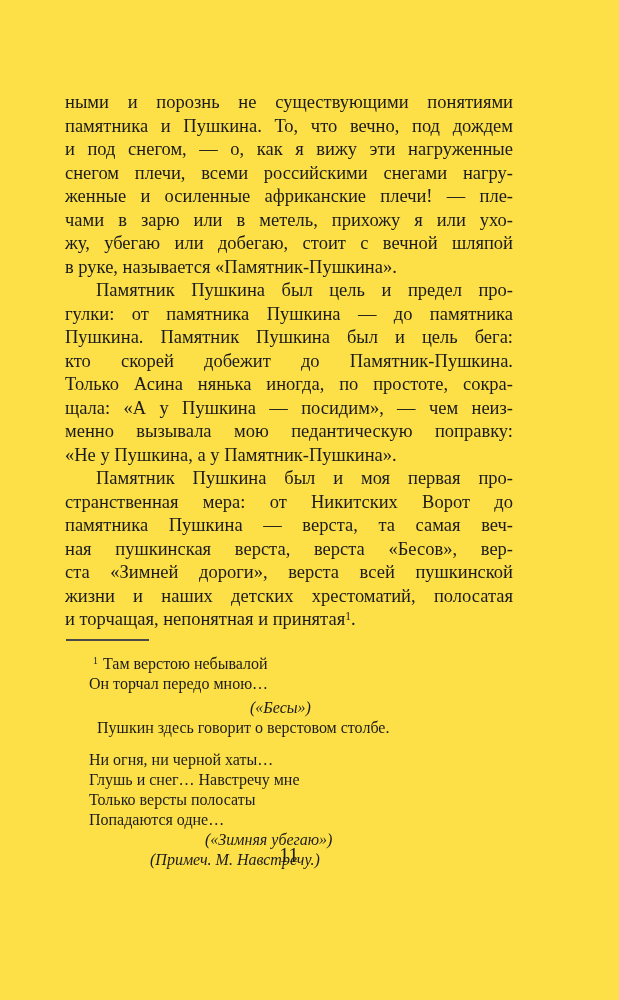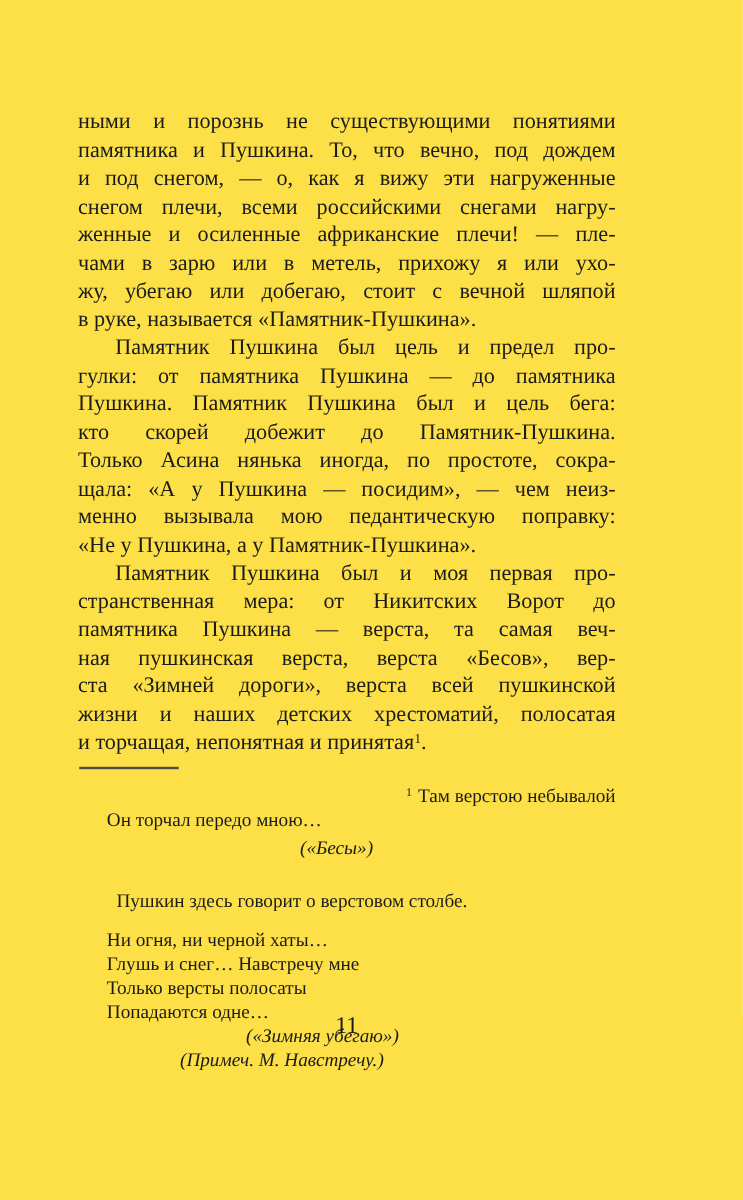--- a/index.html
+++ b/index.html
@@ -50,25 +50,25 @@
   }
   .footnote {
     position: absolute;
     left: 65px;
     top: 654px;
     width: 448px;
     font-size: 16px;
     line-height: 20px;
   }
   .fn-line { height: 20px; overflow: hidden; }
-  .fn-first { margin-left: 28px; text-align: right; }
+  .fn-first { margin-left: 28px; }
   .fn-first .sup { margin-right: 5px; }
   .fn-verse { margin-left: 24px; }
   .fn-source1 { margin-left: 185px; margin-top: 4px; font-style: italic; }
-  .fn-note { margin-left: 32px; margin-top: 24px; }
+  .fn-note { margin-left: 32px; }
   .fn-stanza2 { margin-top: 12px; }
   .fn-source2 { margin-left: 140px; font-style: italic; }
   .fn-attr { margin-left: 85px; font-style: italic; }
   
   .page-number {
     position: absolute;
     left: 65px;
     top: 844px;
     width: 448px;
     text-align: center;

